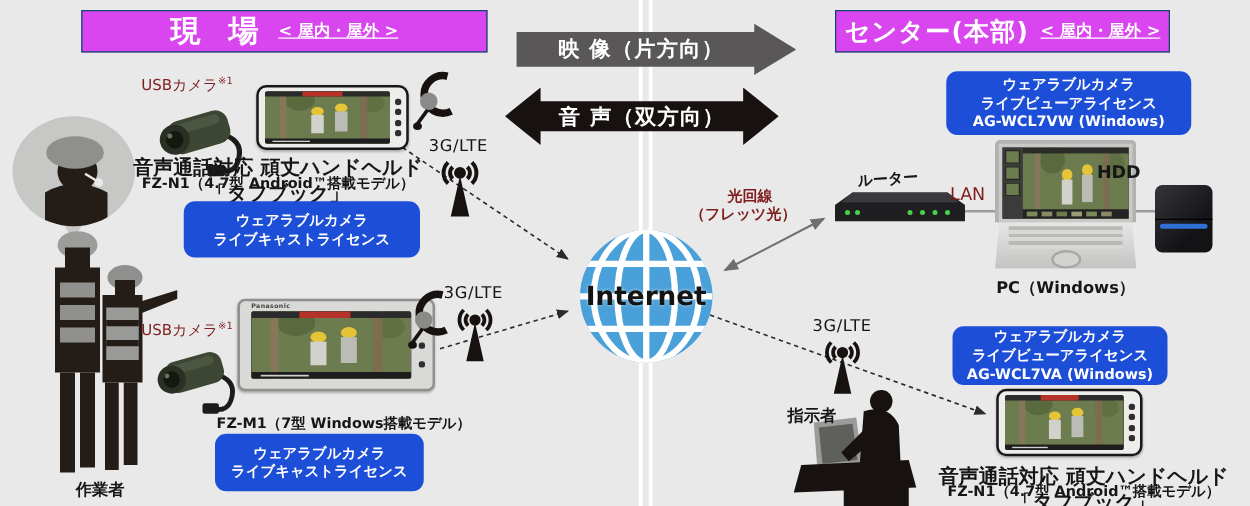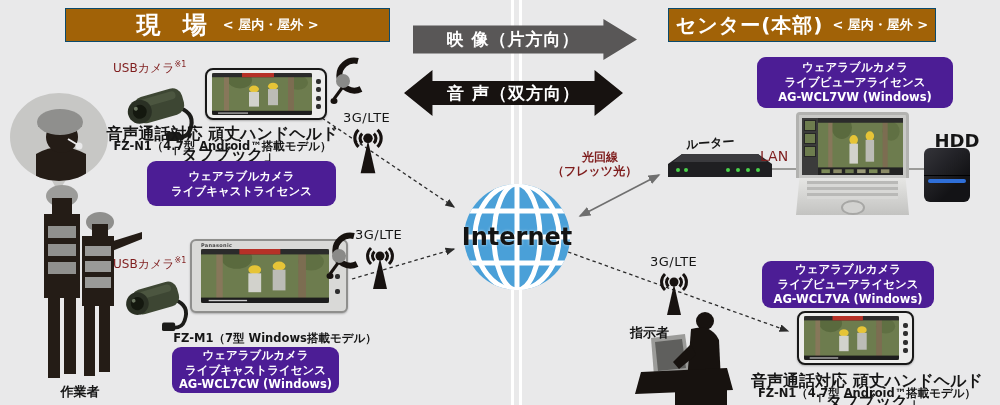--- a/index.html
+++ b/index.html
@@ -6,40 +6,40 @@
   #app {
     position:relative; width:1000px; height:405px; overflow:hidden;
     background:#e9e9ea; color:#1a1a1a;
     font-family:"DejaVu Sans","Liberation Sans",sans-serif;
   }
   .abs { position:absolute; }
   .divider { position:absolute; top:0; width:3px; height:405px; background:#ffffff; z-index:0; }
 
   
   .zone-header {
-    position:absolute; background:#a16207; color:#fff; z-index:4;
+    position:absolute; background:#d946ef; color:#fff; z-index:4;
     display:flex; align-items:center; justify-content:center; gap:9px;
     box-shadow:0 0 0 1px #0b4a6c inset;
   }
   .hdr-title-l { font-size:24px; font-weight:bold; letter-spacing:7px; }
   .hdr-title-r { font-size:20px; font-weight:bold; letter-spacing:1px; }
-  .hdr-sub { font-size:13px; font-weight:bold; }
+  .hdr-sub { font-size:13px; font-weight:bold;text-decoration:underline; }
 
   
   .flow-arrow { position:absolute; z-index:4; display:flex; align-items:center; justify-content:center; color:#fff; font-weight:bold; font-size:17px; letter-spacing:1px; }
   .arrow-video { background:#595757; clip-path:polygon(0 16%,85% 16%,85% 0,100% 50%,85% 100%,85% 84%,0 84%); padding-right:24px; }
   .arrow-audio { background:#171210; clip-path:polygon(0 50%,13% 0,13% 24%,87% 24%,87% 0,100% 50%,87% 100%,87% 76%,13% 76%,13% 100%); }
 
   
   .globe { position:absolute; z-index:3; }
-  .globe-label { position:absolute; inset:0; display:flex; align-items:center; justify-content:center; font-size:24px; font-weight:bold; color:#141414; text-shadow:0 0 3px rgba(255,255,255,.65); }
+  .globe-label { position:absolute; inset:0; display:flex; align-items:center; justify-content:center; font-size:21px; font-weight:bold; color:#141414; text-shadow:0 0 3px rgba(255,255,255,.65); }
 
   
   .lic {
-    position:absolute; z-index:2; background:#4c1d95; color:#fff; border-radius:9px;
+    position:absolute; z-index:2; background:#1d4ed8; color:#fff; border-radius:9px;
     display:flex; flex-direction:column; align-items:center; justify-content:center;
     font-size:11.5px; font-weight:bold; line-height:1.3; text-align:center;
   }
 
   .cap { position:absolute; z-index:2; text-align:center; font-weight:bold; color:#161616; }
   .cap1 { font-size:16px; }
   .cap2 { font-size:11.5px; }
   .small-label { position:absolute; z-index:2; font-size:12px; color:#7f1d1d; }
   .bold-label { position:absolute; z-index:2; font-size:13px; font-weight:bold; color:#161616; }
   .net-label { position:absolute; z-index:2; font-size:13px; color:#161616; letter-spacing:.5px; }
@@ -281,21 +281,20 @@
     <circle cx="13" cy="25" r="7" fill="#8a8a88"></circle>
     <line x1="12" y1="32" x2="4" y2="43" stroke="#17120f" stroke-width="3"></line>
     <ellipse cx="4" cy="45" rx="3.5" ry="3" fill="#17120f"></ellipse>
   </svg>
 
   <div class="cap cap2" style="left:150px;top:331px;width:250px">FZ-M1（7型 Windows搭載モデル）</div>
 
   <div class="lic" style="left:172px;top:347px;width:167px;height:46px">
     <span>ウェアラブルカメラ</span>
     <span>ライブキャストライセンス</span>
-    <span>AG-WCL7CW (Windows)</span>
   </div>
 
   <span class="net-label" style="left:355px;top:227px">3G/LTE</span>
   <svg class="abs" style="left:362px;top:245px;z-index:2" width="36" height="46" viewBox="0 0 36 46">
     <circle cx="18" cy="11" r="4.5" fill="#171210"></circle>
     <polygon points="18,13 25,44 11,44" fill="#171210"></polygon>
     <path d="M9,3 a11,11 0 0 0 0,16 M12.5,6.5 a6,6 0 0 0 0,9" stroke="#171210" stroke-width="3" fill="none"></path>
     <path d="M27,3 a11,11 0 0 1 0,16 M23.5,6.5 a6,6 0 0 1 0,9" stroke="#171210" stroke-width="3" fill="none"></path>
   </svg>
 
@@ -347,22 +346,23 @@
               <rect x="74" y="54" width="10" height="4" fill="#8a8a66"></rect>
           </svg>
         </div>
       </div>
     </div>
     <div class="lap-base">
       <div class="lap-keys"></div>
       <div class="lap-pad"></div>
     </div>
   </div>
-
-  <div class="cap cap1" style="left:934px;top:130px;width:46px;font-size:18px">HDD</div>
+  <div class="cap cap1" style="left:796px;top:221px;width:113px;font-size:13px">PC（Windows）</div>
+
+  <div class="cap cap1" style="left:872px;top:130px;width:46px;font-size:14px">HDD</div>
   <div class="hdd" style="left:924px;top:148px;width:46px;height:54px">
     <div class="hdd-seam"></div>
       <div class="hdd-stripe"></div>
   </div>
 
   <span class="net-label" style="left:650px;top:254px">3G/LTE</span>
   <svg class="abs" style="left:656px;top:271px;z-index:2" width="36" height="46" viewBox="0 0 36 46">
     <circle cx="18" cy="11" r="4.5" fill="#171210"></circle>
     <polygon points="18,13 25,44 11,44" fill="#171210"></polygon>
     <path d="M9,3 a11,11 0 0 0 0,16 M12.5,6.5 a6,6 0 0 0 0,9" stroke="#171210" stroke-width="3" fill="none"></path>

